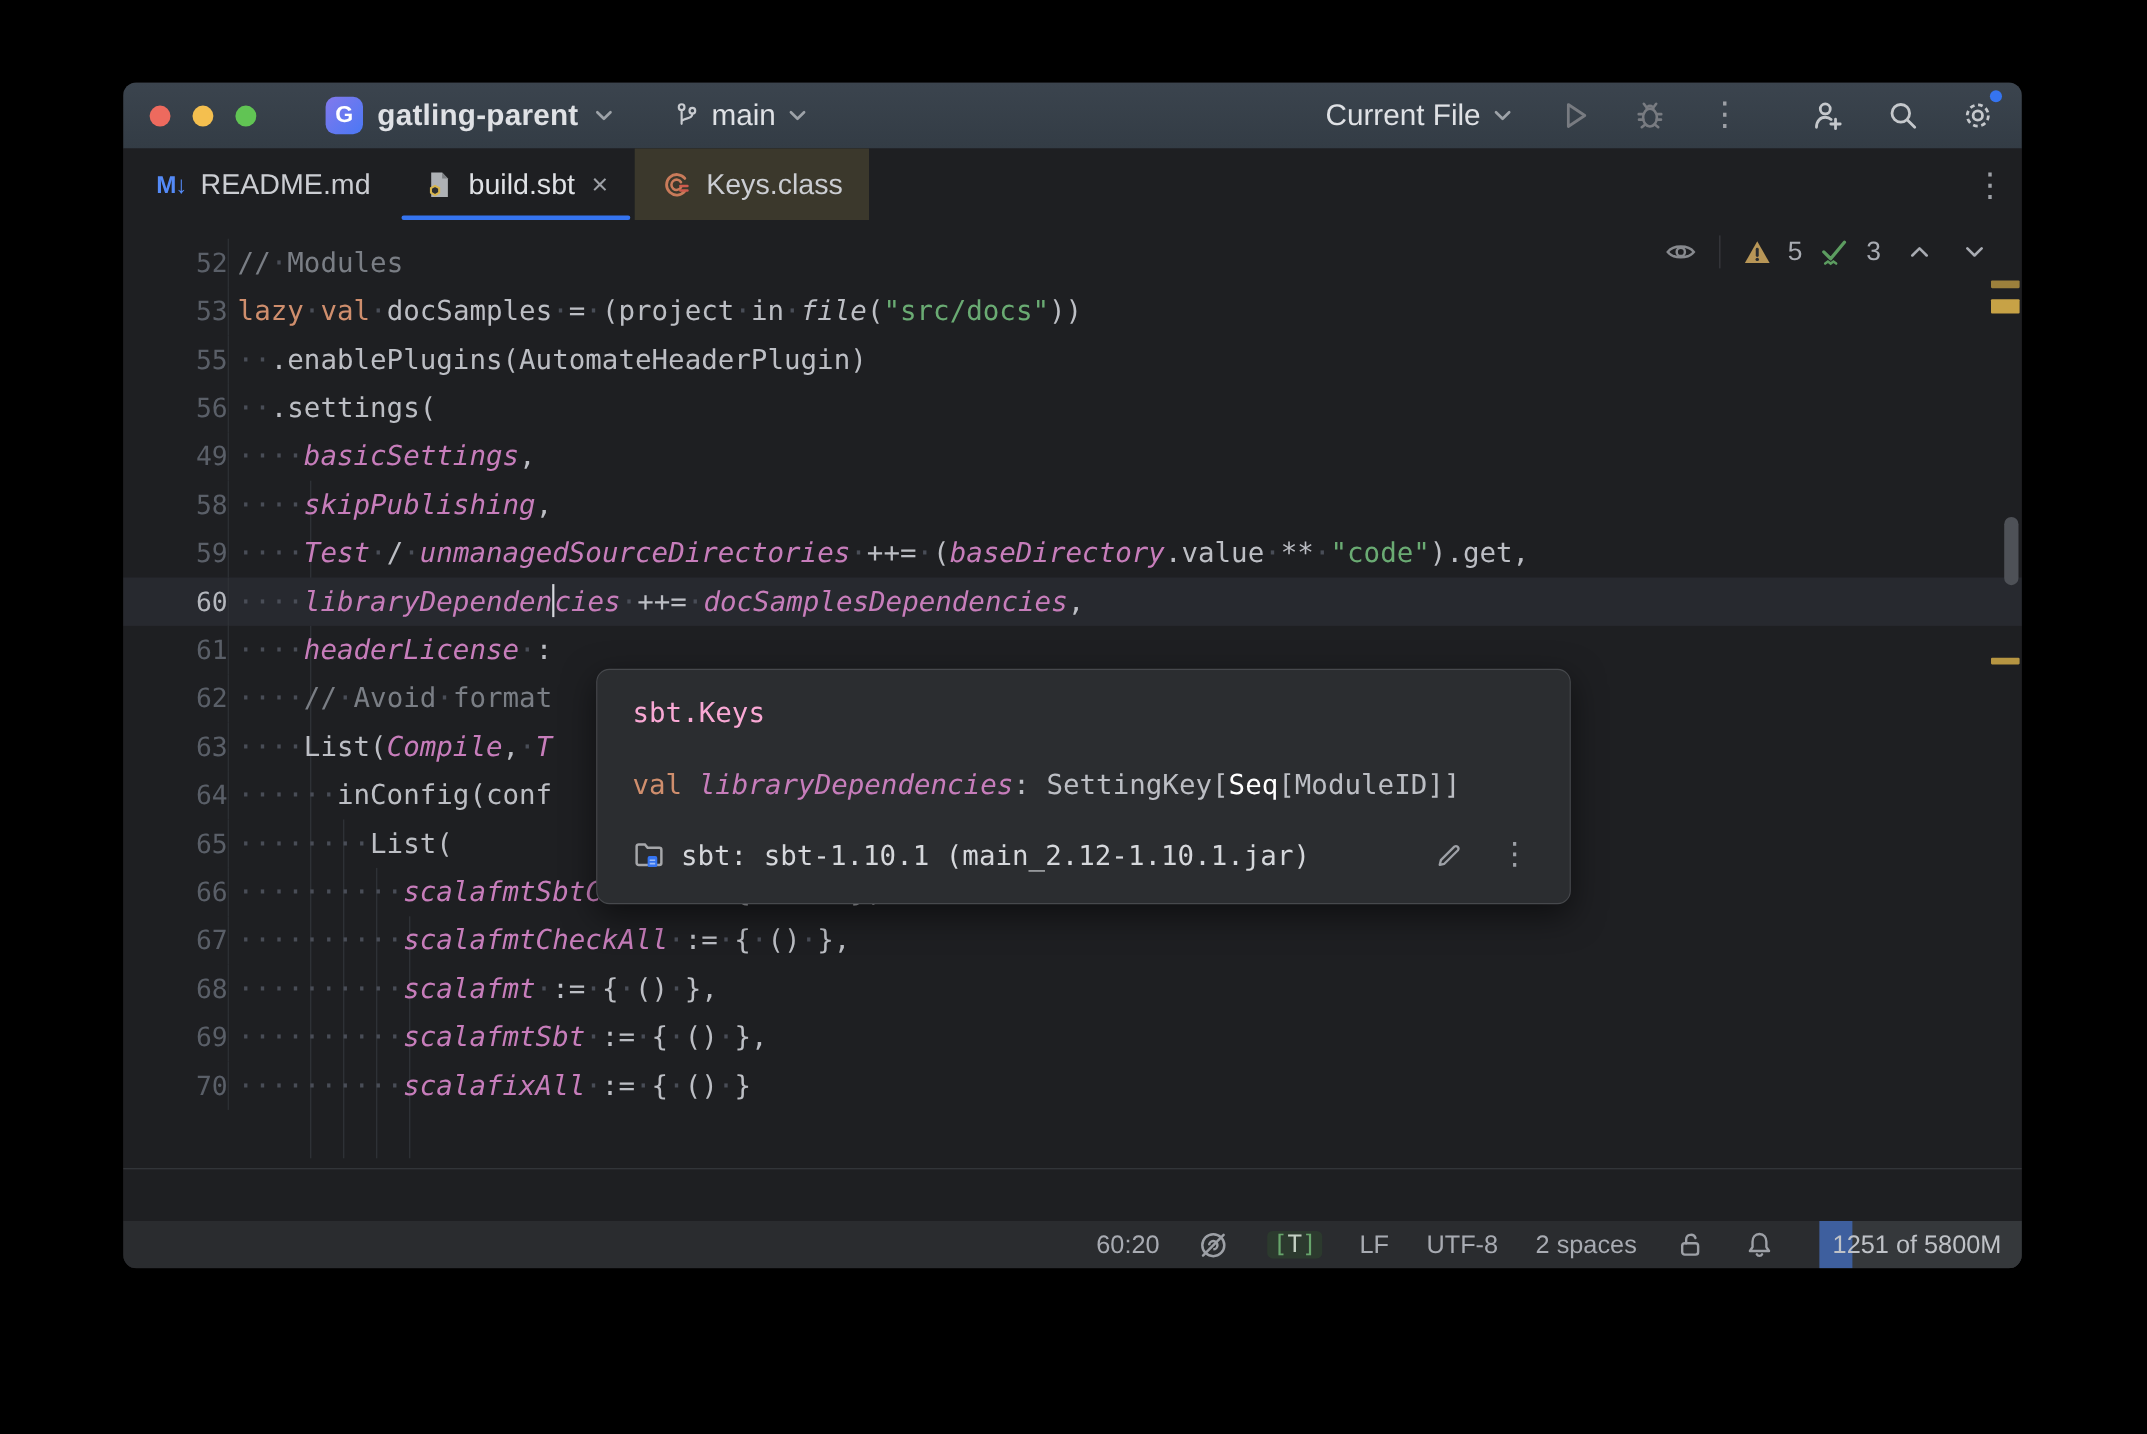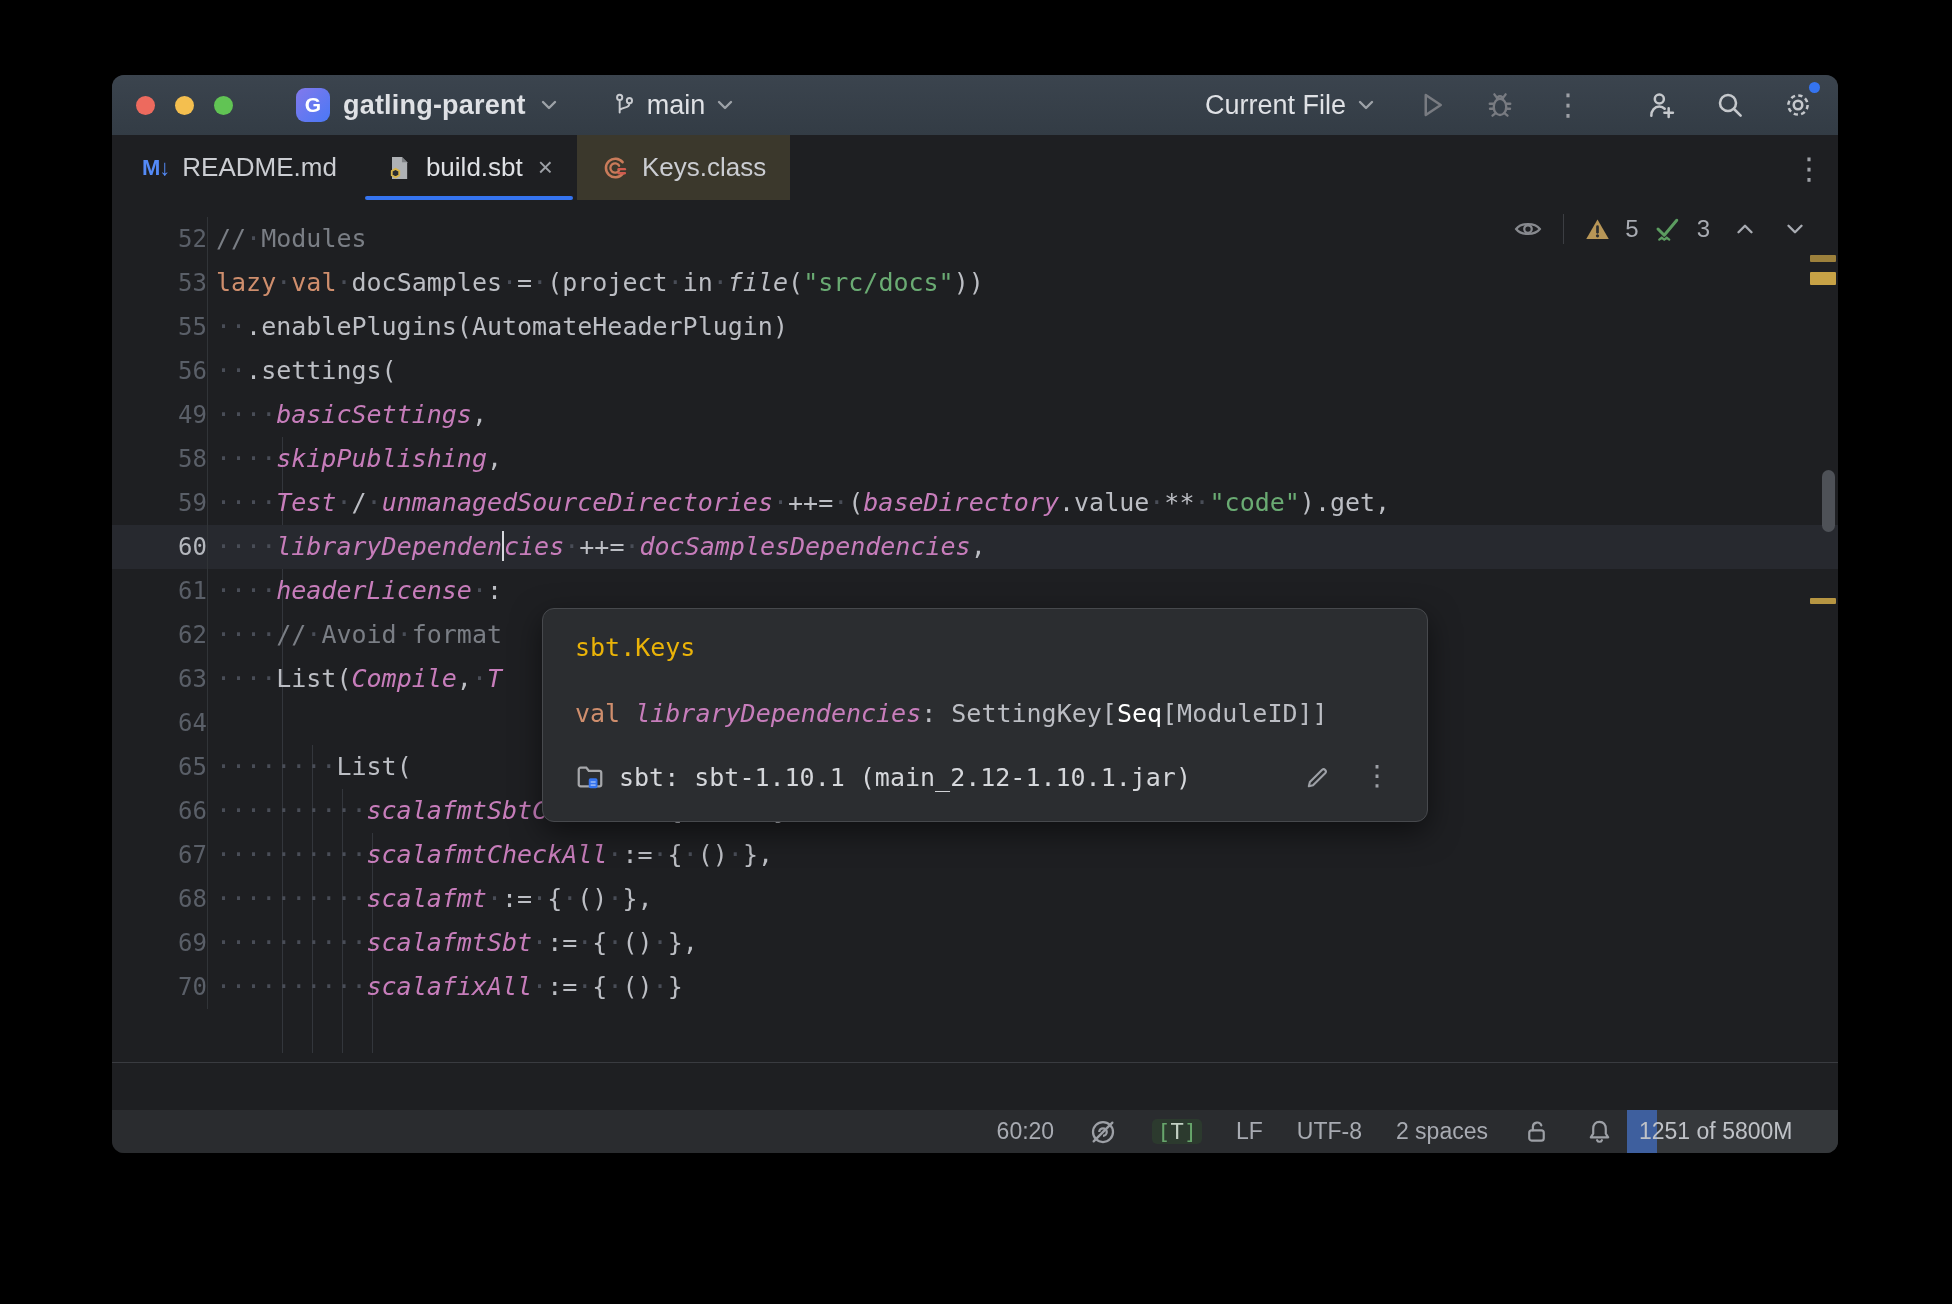--- a/index.html
+++ b/index.html
@@ -43,30 +43,30 @@
   .guide{position:absolute;width:1px;background:#33363C;z-index:1;}
   .ed-bottom-border{position:absolute;left:0;right:0;top:862px;height:1px;background:#393B40;z-index:3;}
   
   .inspect{position:absolute;top:14px;right:30px;display:flex;align-items:center;gap:14px;color:#A8ABB2;font-size:24px;z-index:4;font-family:"Liberation Sans",sans-serif;}
   .inspect .sep{width:1px;height:30px;background:#3C3E43;margin:0 6px;}
   
   .stripe{position:absolute;right:2px;width:26px;background:#C7A246;z-index:4;border-radius:1px;}
   .thumb{position:absolute;right:3px;width:13px;height:62px;border-radius:7px;background:#4E5157;top:270px;z-index:4;}
   
   .popup{position:absolute;left:430px;top:408px;width:886px;height:214px;background:#2B2D30;border:1px solid #47494D;border-radius:12px;box-shadow:0 10px 30px rgba(0,0,0,.5);z-index:10;padding:24px 32px 0 32px;box-sizing:border-box;}
-  .pop-ns{font-family:"DejaVu Sans Mono",monospace;font-size:25px;color:#eab308;}
+  .pop-ns{font-family:"DejaVu Sans Mono",monospace;font-size:25px;color:#f9a8d4;}
   .pop-sig{font-family:"DejaVu Sans Mono",monospace;font-size:25px;margin-top:37px;}
   .pop-lib{display:flex;align-items:flex-end;gap:14px;margin-top:31px;font-size:25px;color:#D5D7DB;}
   .pop-lib .spring{flex:1;}
   .pop-kebab{font-size:28px;color:#9DA0A6;margin:0 4px 0 18px;}
   
   .statusbar{position:absolute;left:0;right:0;bottom:0;height:43px;background:#2A2C2F;display:flex;align-items:center;justify-content:flex-end;color:#A8ABB2;font-size:23px;gap:34px;padding-right:224px;}
   .hints{background:#2C3A2E;border-radius:5px;padding:0 5px;font-family:"DejaVu Sans Mono",monospace;font-size:22px;}
   .hints .br{color:#67A56B}.hints .tl{color:#C2CFC2}
-  .memory{position:absolute;right:0;top:0;bottom:0;width:211px;background:#35383B;display:flex;align-items:center;}
+  .memory{position:absolute;right:0;top:0;bottom:0;width:184px;background:#35383B;display:flex;align-items:center;}
   .mem-fill{position:absolute;left:0;top:0;bottom:0;width:30px;background:#3E5F9E;}
   .mem-text{position:relative;margin-left:12px;color:#BFC2C7;font-size:23px;z-index:1;}
   svg{display:block;}
 </style>
 </head>
 <body>
 
 <div class="window">
 
   <div class="titlebar">
@@ -176,21 +176,21 @@
         <div class="row"><span class="gut">53</span><span class="code"><span class="sg-kw">lazy</span><span class="sg-ws">·</span><span class="sg-kw">val</span><span class="sg-ws">·</span><span class="sg-id">docSamples</span><span class="sg-ws">·</span><span class="sg-id">=</span><span class="sg-ws">·</span><span class="sg-id">(project</span><span class="sg-ws">·</span><span class="sg-id">in</span><span class="sg-ws">·</span><span class="sg-fn">file</span><span class="sg-id">(</span><span class="sg-str">"src/docs"</span><span class="sg-id">))</span></span></div>
         <div class="row"><span class="gut">55</span><span class="code"><span class="sg-ws">··</span><span class="sg-id">.enablePlugins(AutomateHeaderPlugin)</span></span></div>
         <div class="row"><span class="gut">56</span><span class="code"><span class="sg-ws">··</span><span class="sg-id">.settings(</span></span></div>
         <div class="row"><span class="gut">49</span><span class="code"><span class="sg-ws">····</span><span class="sg-set">basicSettings</span><span class="sg-id">,</span></span></div>
         <div class="row"><span class="gut">58</span><span class="code"><span class="sg-ws">····</span><span class="sg-set">skipPublishing</span><span class="sg-id">,</span></span></div>
         <div class="row"><span class="gut">59</span><span class="code"><span class="sg-ws">····</span><span class="sg-set">Test</span><span class="sg-ws">·</span><span class="sg-id">/</span><span class="sg-ws">·</span><span class="sg-set">unmanagedSourceDirectories</span><span class="sg-ws">·</span><span class="sg-id">++=</span><span class="sg-ws">·</span><span class="sg-id">(</span><span class="sg-set">baseDirectory</span><span class="sg-id">.value</span><span class="sg-ws">·</span><span class="sg-id">**</span><span class="sg-ws">·</span><span class="sg-str">"code"</span><span class="sg-id">).get,</span></span></div>
         <div class="row active"><span class="gut">60</span><span class="code"><span class="sg-ws">····</span><span class="sg-set">libraryDependen</span><span class="cursor"></span><span class="sg-set">cies</span><span class="sg-ws">·</span><span class="sg-id">++=</span><span class="sg-ws">·</span><span class="sg-set">docSamplesDependencies</span><span class="sg-id">,</span></span></div>
         <div class="row"><span class="gut">61</span><span class="code"><span class="sg-ws">····</span><span class="sg-set">headerLicense</span><span class="sg-ws">·</span><span class="sg-id">:</span></span></div>
         <div class="row"><span class="gut">62</span><span class="code"><span class="sg-ws">····</span><span class="sg-cm">//</span><span class="sg-ws">·</span><span class="sg-cm">Avoid</span><span class="sg-ws">·</span><span class="sg-cm">format</span></span></div>
         <div class="row"><span class="gut">63</span><span class="code"><span class="sg-ws">····</span><span class="sg-id">List(</span><span class="sg-set">Compile</span><span class="sg-id">,</span><span class="sg-ws">·</span><span class="sg-set">T</span></span></div>
-        <div class="row"><span class="gut">64</span></div>
+        <div class="row"><span class="gut">64</span><span class="code"><span class="sg-ws">······</span><span class="sg-id">inConfig(conf</span></span></div>
         <div class="row"><span class="gut">65</span><span class="code"><span class="sg-ws">········</span><span class="sg-id">List(</span></span></div>
         <div class="row"><span class="gut">66</span><span class="code"><span class="sg-ws">··········</span><span class="sg-set">scalafmtSbtCheck</span><span class="sg-ws">·</span><span class="sg-id">:=</span><span class="sg-ws">·</span><span class="sg-id">{</span><span class="sg-ws">·</span><span class="sg-kw">true</span><span class="sg-ws">·</span><span class="sg-id">},</span></span></div>
         <div class="row"><span class="gut">67</span><span class="code"><span class="sg-ws">··········</span><span class="sg-set">scalafmtCheckAll</span><span class="sg-ws">·</span><span class="sg-id">:=</span><span class="sg-ws">·</span><span class="sg-id">{</span><span class="sg-ws">·</span><span class="sg-id">()</span><span class="sg-ws">·</span><span class="sg-id">},</span></span></div>
         <div class="row"><span class="gut">68</span><span class="code"><span class="sg-ws">··········</span><span class="sg-set">scalafmt</span><span class="sg-ws">·</span><span class="sg-id">:=</span><span class="sg-ws">·</span><span class="sg-id">{</span><span class="sg-ws">·</span><span class="sg-id">()</span><span class="sg-ws">·</span><span class="sg-id">},</span></span></div>
         <div class="row"><span class="gut">69</span><span class="code"><span class="sg-ws">··········</span><span class="sg-set">scalafmtSbt</span><span class="sg-ws">·</span><span class="sg-id">:=</span><span class="sg-ws">·</span><span class="sg-id">{</span><span class="sg-ws">·</span><span class="sg-id">()</span><span class="sg-ws">·</span><span class="sg-id">},</span></span></div>
         <div class="row"><span class="gut">70</span><span class="code"><span class="sg-ws">··········</span><span class="sg-set">scalafixAll</span><span class="sg-ws">·</span><span class="sg-id">:=</span><span class="sg-ws">·</span><span class="sg-id">{</span><span class="sg-ws">·</span><span class="sg-id">()</span><span class="sg-ws">·</span><span class="sg-id">}</span></span></div>
       </div>
 
     <div class="inspect">
       <svg width="30" height="30" viewBox="0 0 24 24">

